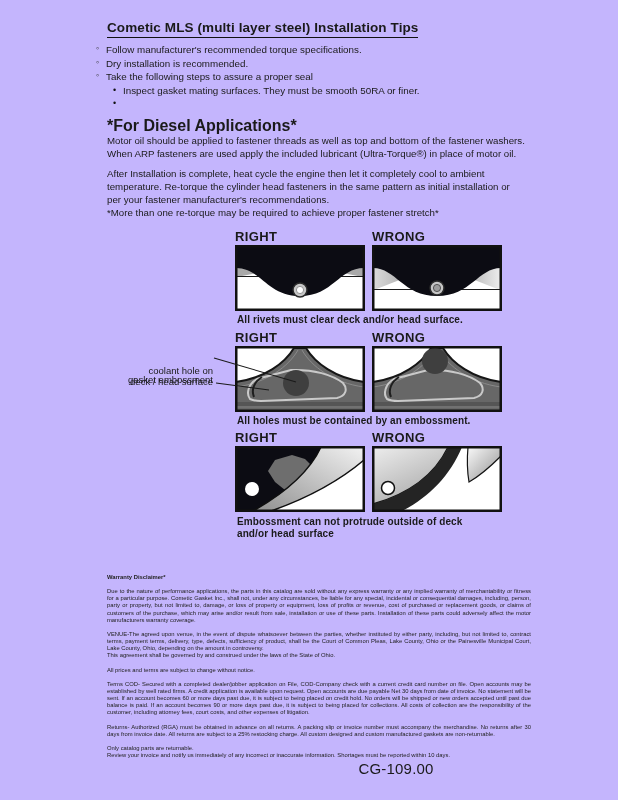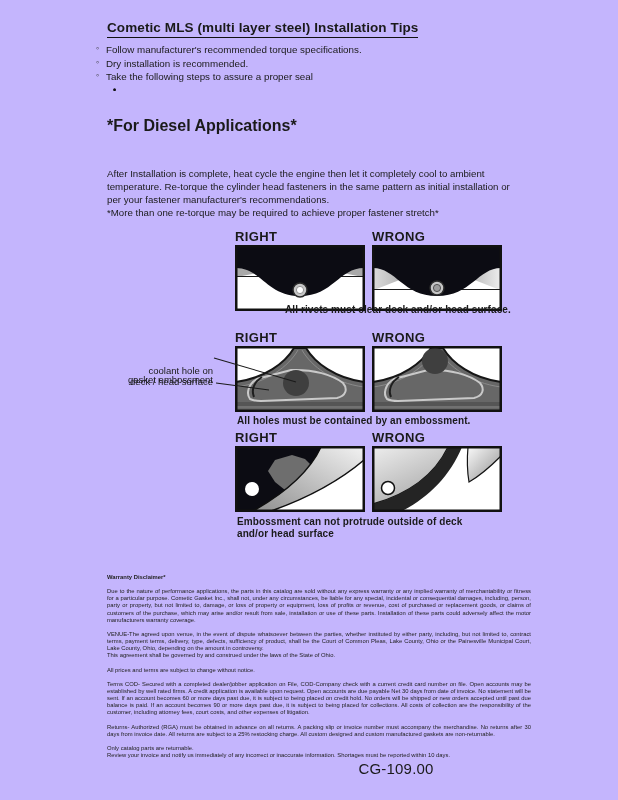--- a/index.html
+++ b/index.html
@@ -37,25 +37,26 @@
 <body>
 
 <div class="page">
 
   <div class="abs doc-title">Cometic MLS (multi layer steel) Installation Tips</div>
 
   <div class="abs bullets">
     <div class="b-line"><span class="marker">◦</span><span>Follow manufacturer's recommended torque specifications.</span></div>
     <div class="b-line"><span class="marker">◦</span><span>Dry installation is recommended.</span></div>
     <div class="b-line"><span class="marker">◦</span><span>Take the following steps to assure a proper seal</span></div>
+    <div class="sb-line"><span class="marker">•</span><span>Inspect gasket mating surfaces.  They must be smooth 50RA or finer.</span></div>
     <div class="sb-line"><span class="marker">•</span></div>
-    <div class="sb-line"><span class="marker">•</span></div>
   </div>
 
   <div class="abs diesel-heading">*For Diesel Applications*</div>
+  <div class="abs para p1">Motor oil should be applied to fastener threads as well as top and bottom of the fastener washers. When ARP fasteners are used apply the included lubricant (Ultra-Torque®) in place of motor oil.</div>
   <div class="abs para p3">*More than one re-torque may be required to achieve proper fastener stretch*</div>
   <div class="abs para p2">After Installation is complete, heat cycle the engine then let it completely cool to ambient temperature. Re-torque the cylinder head fasteners in the same pattern as initial installation or per your fastener manufacturer's recommendations.</div>
 
   <div class="abs fig-label" style="left:235px; top:229px;">RIGHT</div>
   <div class="abs fig-label" style="left:372px; top:229px;">WRONG</div>
 
   <div class="abs box" style="left:235px; top:245px;">
     <svg viewBox="0 0 130 66" width="130" height="66">
       <rect x="0" y="0" width="130" height="66" fill="#ffffff"></rect>
       <polygon points="2,23 48,23 2,32" fill="#a9a9a9"></polygon>
@@ -84,21 +85,21 @@
       <polygon points="2,23 58,23 2,45" fill="url(#p1wL)"></polygon>
       <polygon points="72,23 128,23 128,45" fill="url(#p1wR)"></polygon>
       <line x1="2" y1="44.5" x2="128" y2="44.5" stroke="#1a1a1a" stroke-width="1.2"></line>
       <path d="M1,1 H129 V23 C106,23 99,51 65,51 C31,51 24,23 1,23 Z" fill="#0c0c13"></path>
       <circle cx="65" cy="43" r="7" fill="#c7c7c7" stroke="#2a2a2a" stroke-width="1.5"></circle>
       <circle cx="65" cy="43" r="3.6" fill="#9c9c9c" stroke="#3d3d3d" stroke-width="0.8"></circle>
       <rect x="1.25" y="1.25" width="127.5" height="63.5" fill="none" stroke="#111111" stroke-width="2.5"></rect>
     </svg>
   </div>
 
-  <div class="abs fig-caption" style="top:304px;margin-left:48px;">All rivets must clear deck and/or head surface.</div>
+  <div class="abs fig-caption" style="top:314px;">All rivets must clear deck and/or head surface.</div>
 
   <div class="abs fig-label" style="left:235px; top:330px;">RIGHT</div>
   <div class="abs fig-label" style="left:372px; top:330px;">WRONG</div>
 
   <div class="abs side-label" style="left:100px; top:341px; width:113px;margin-top:24px;">
     <div>coolant hole on</div>
     <div>deck / head surface</div>
   </div>
   <div class="abs side-label" style="left:100px; top:374px; width:113px;">gasket embossment</div>
 

